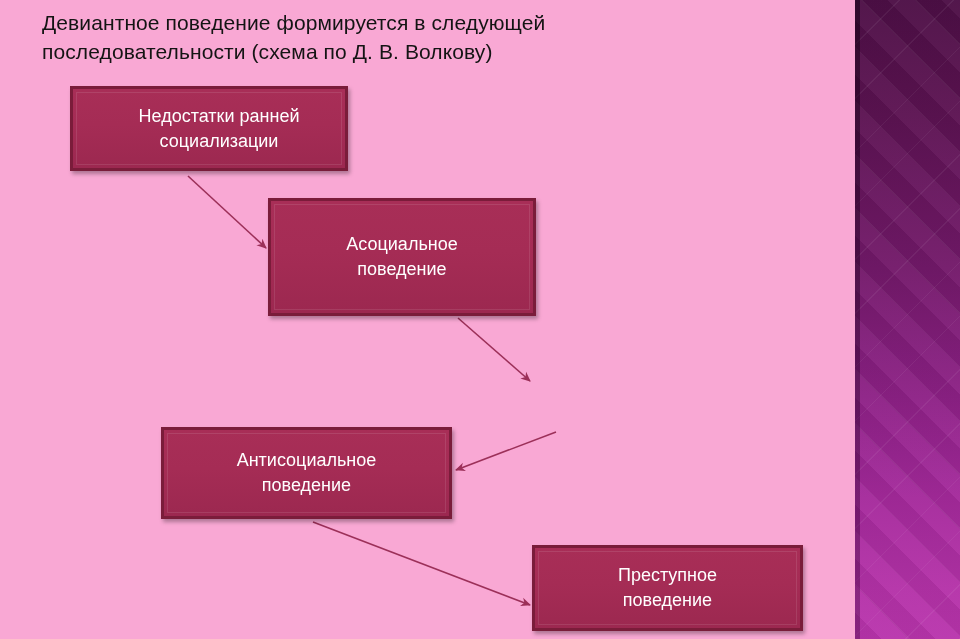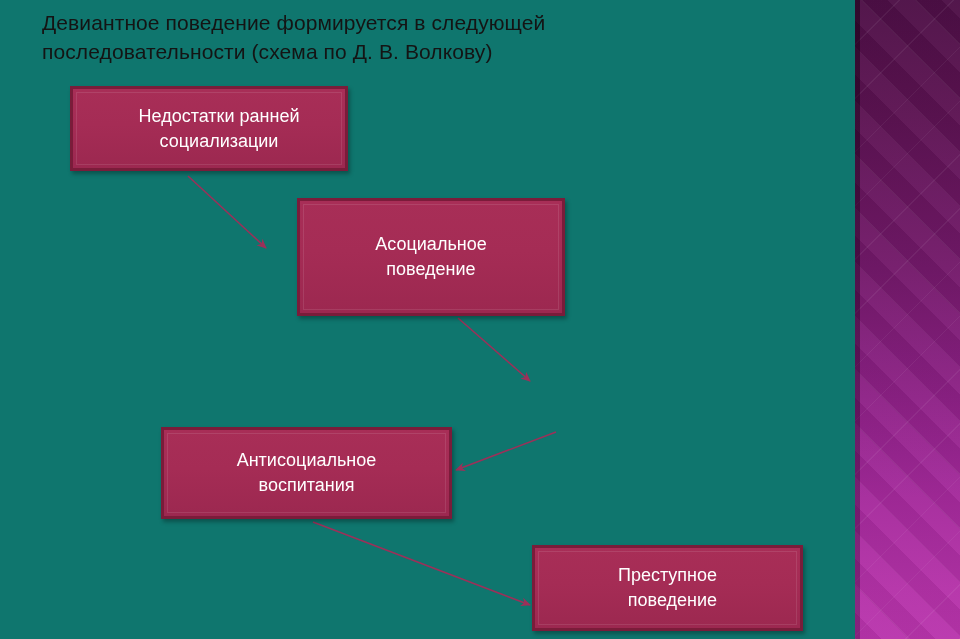--- a/index.html
+++ b/index.html
@@ -7,21 +7,21 @@
     padding: 0;
     background: #ffffff;
   }
   body {
     font-family: "Liberation Sans", sans-serif;
   }
   #slide {
     position: relative;
     width: 960px;
     height: 639px;
-    background: #0f766e;
+    background: #f9a8d4;
     overflow: hidden;
   }
 
   
   #title {
     position: absolute;
     left: 42px;
     top: 8px;
     width: 700px;
     font-size: 21px;
@@ -87,24 +87,24 @@
   .node::after {
     
     content: "";
     position: absolute;
     inset: 3px;
     border: 1px solid rgba(255,255,255,0.10);
     pointer-events: none;
   }
 
   #node-0 { left: 70px;  top: 86px;  width: 278px; height: 85px; padding-left: 28px; }
-  #node-1 { left: 268px; top: 198px; width: 268px; height: 118px; margin-left: 29px; }
+  #node-1 { left: 268px; top: 198px; width: 268px; height: 118px; }
   #node-2 { left: 532px; top: 327px; width: 294px; height: 101px; }
   #node-3 { left: 161px; top: 427px; width: 291px; height: 92px; }
-  #node-4 { left: 532px; top: 545px; width: 271px; height: 86px; text-align: right; }
+  #node-4 { left: 532px; top: 545px; width: 271px; height: 86px; }
 
   
   #connectors {
     position: absolute;
     top: 0; left: 0;
     width: 960px;
     height: 639px;
     pointer-events: none;
   }
 </style>
@@ -129,21 +129,21 @@
   </svg>
 
   <div class="node" id="node-0">Недостатки ранней
 социализации</div>
 
   <div class="node" id="node-1">Асоциальное
 поведение</div>
 
 
   <div class="node" id="node-3">Антисоциальное
-воспитания</div>
+поведение</div>
 
   <div class="node" id="node-4">Преступное
 поведение</div>
 
   <div id="sidebar">
     <div class="band"></div>
     <div class="edge"></div>
   </div>
 
 </div>

